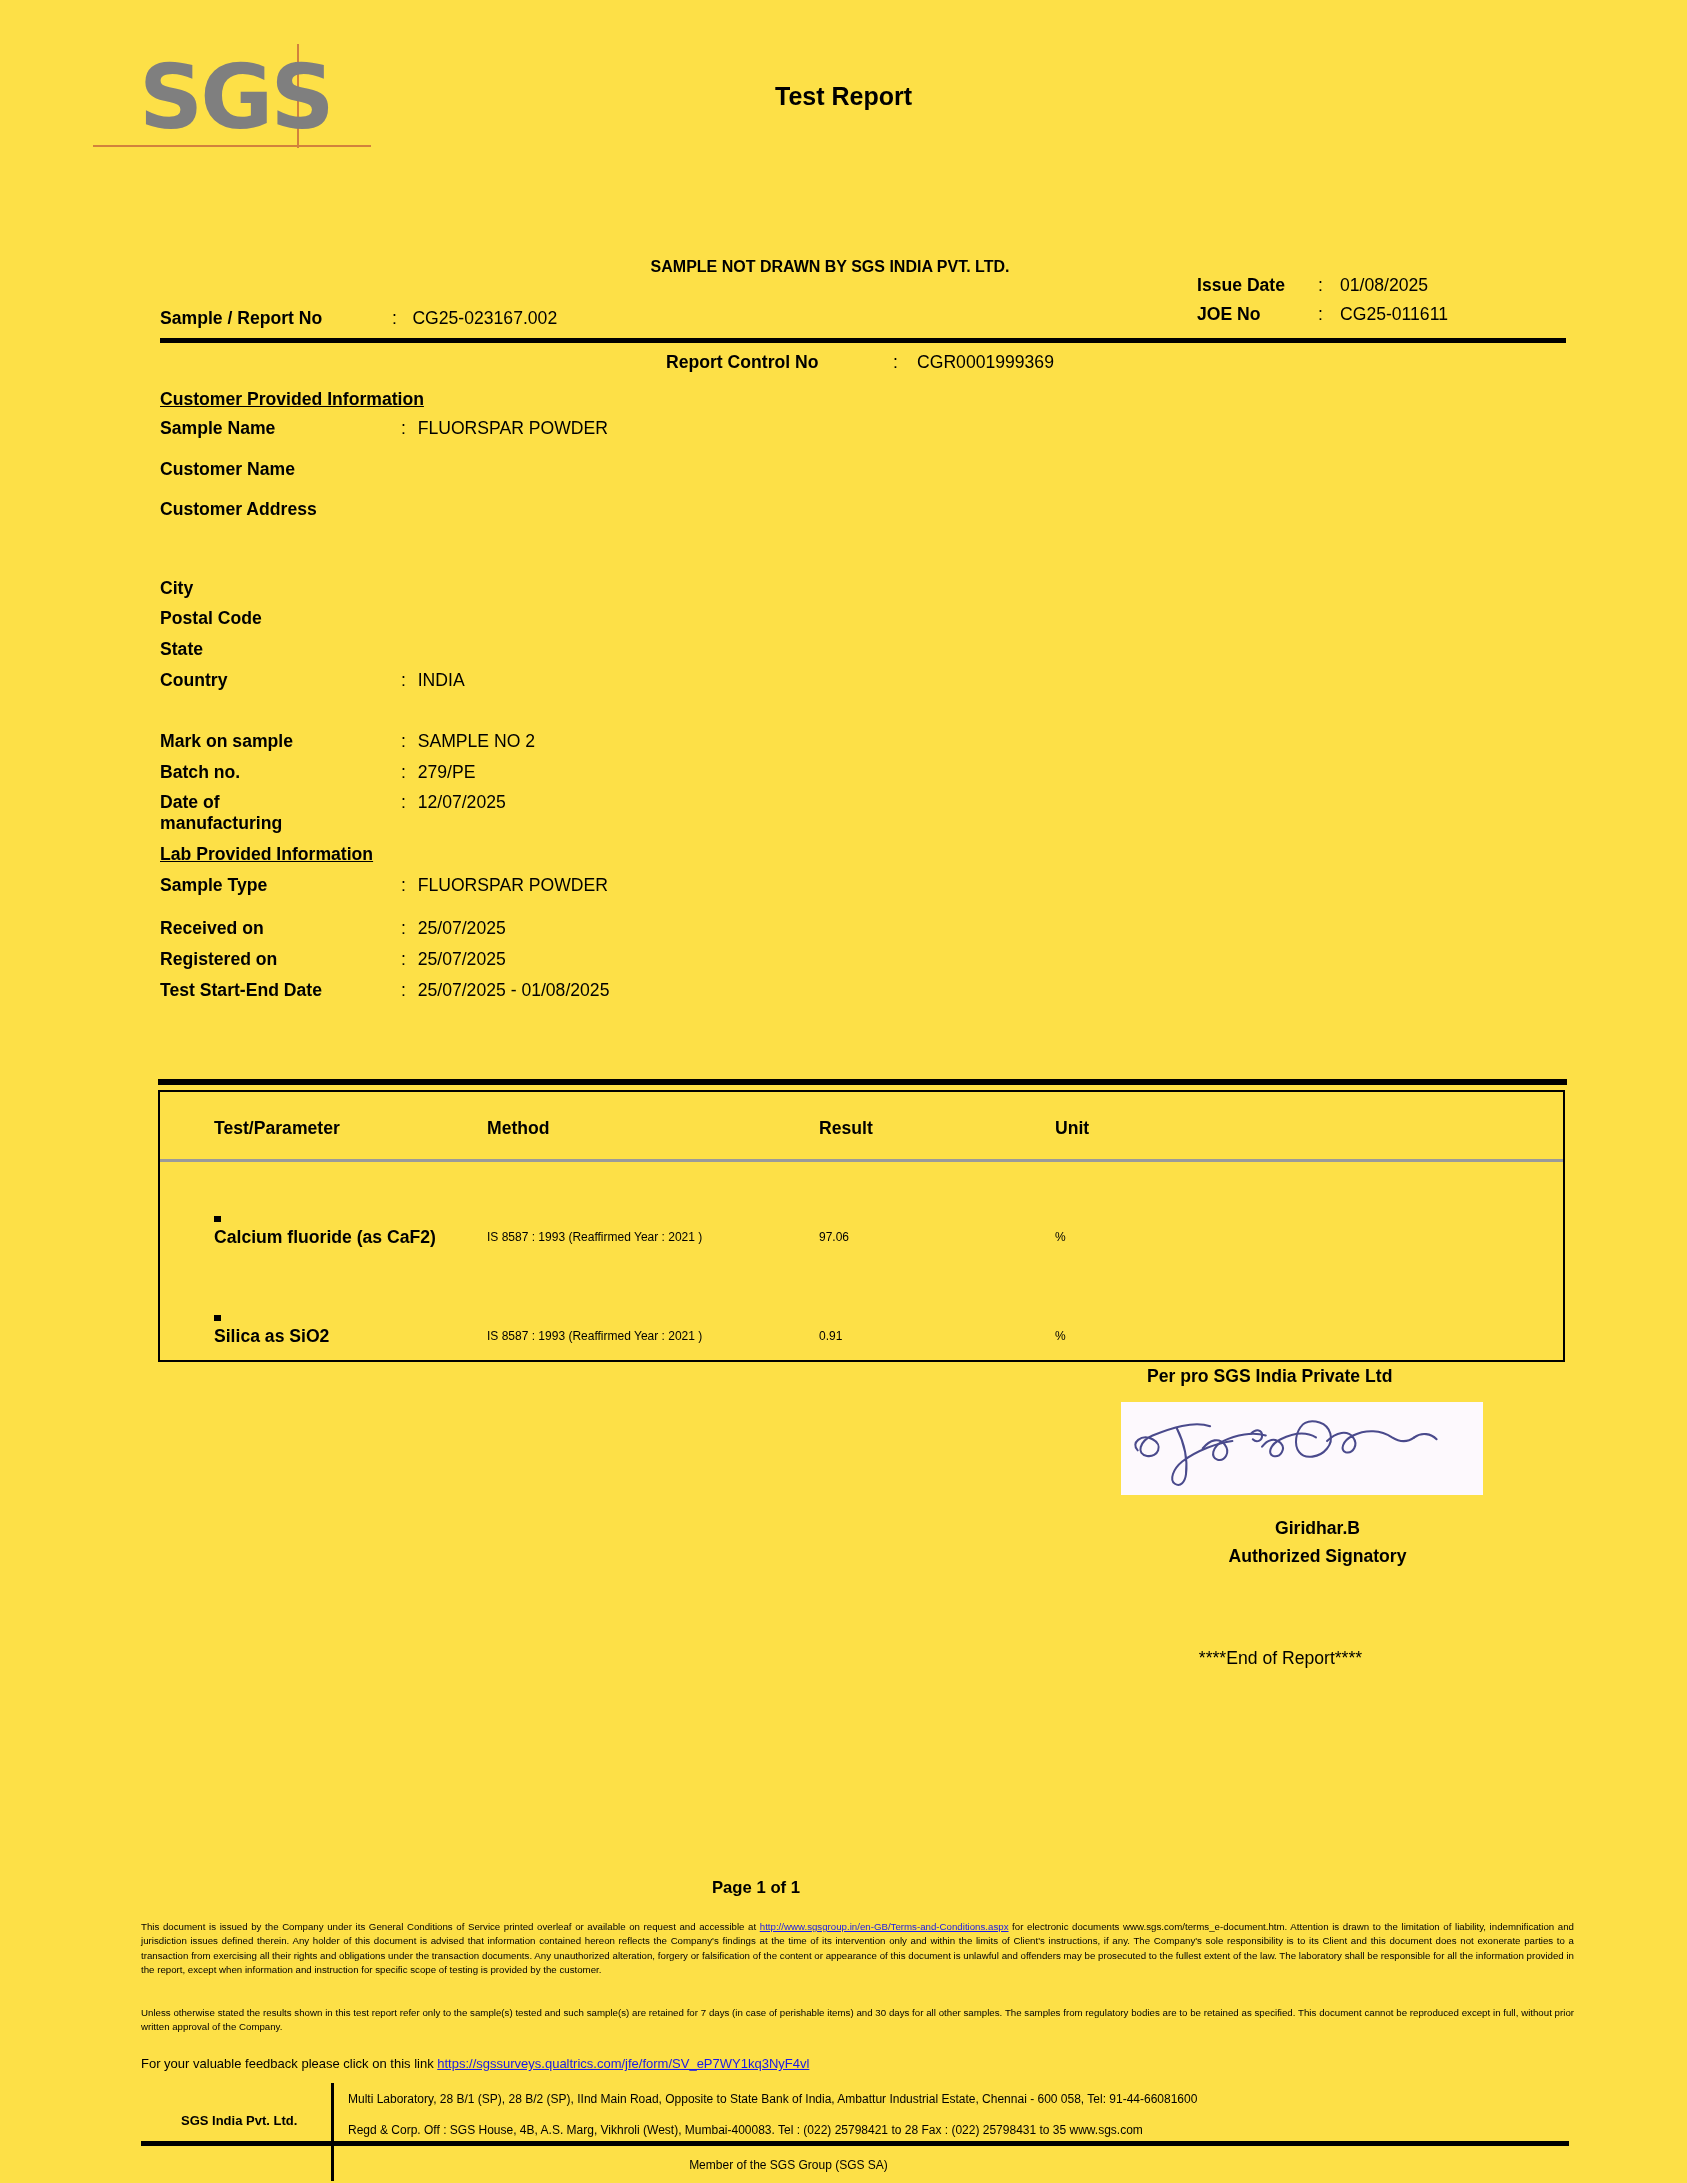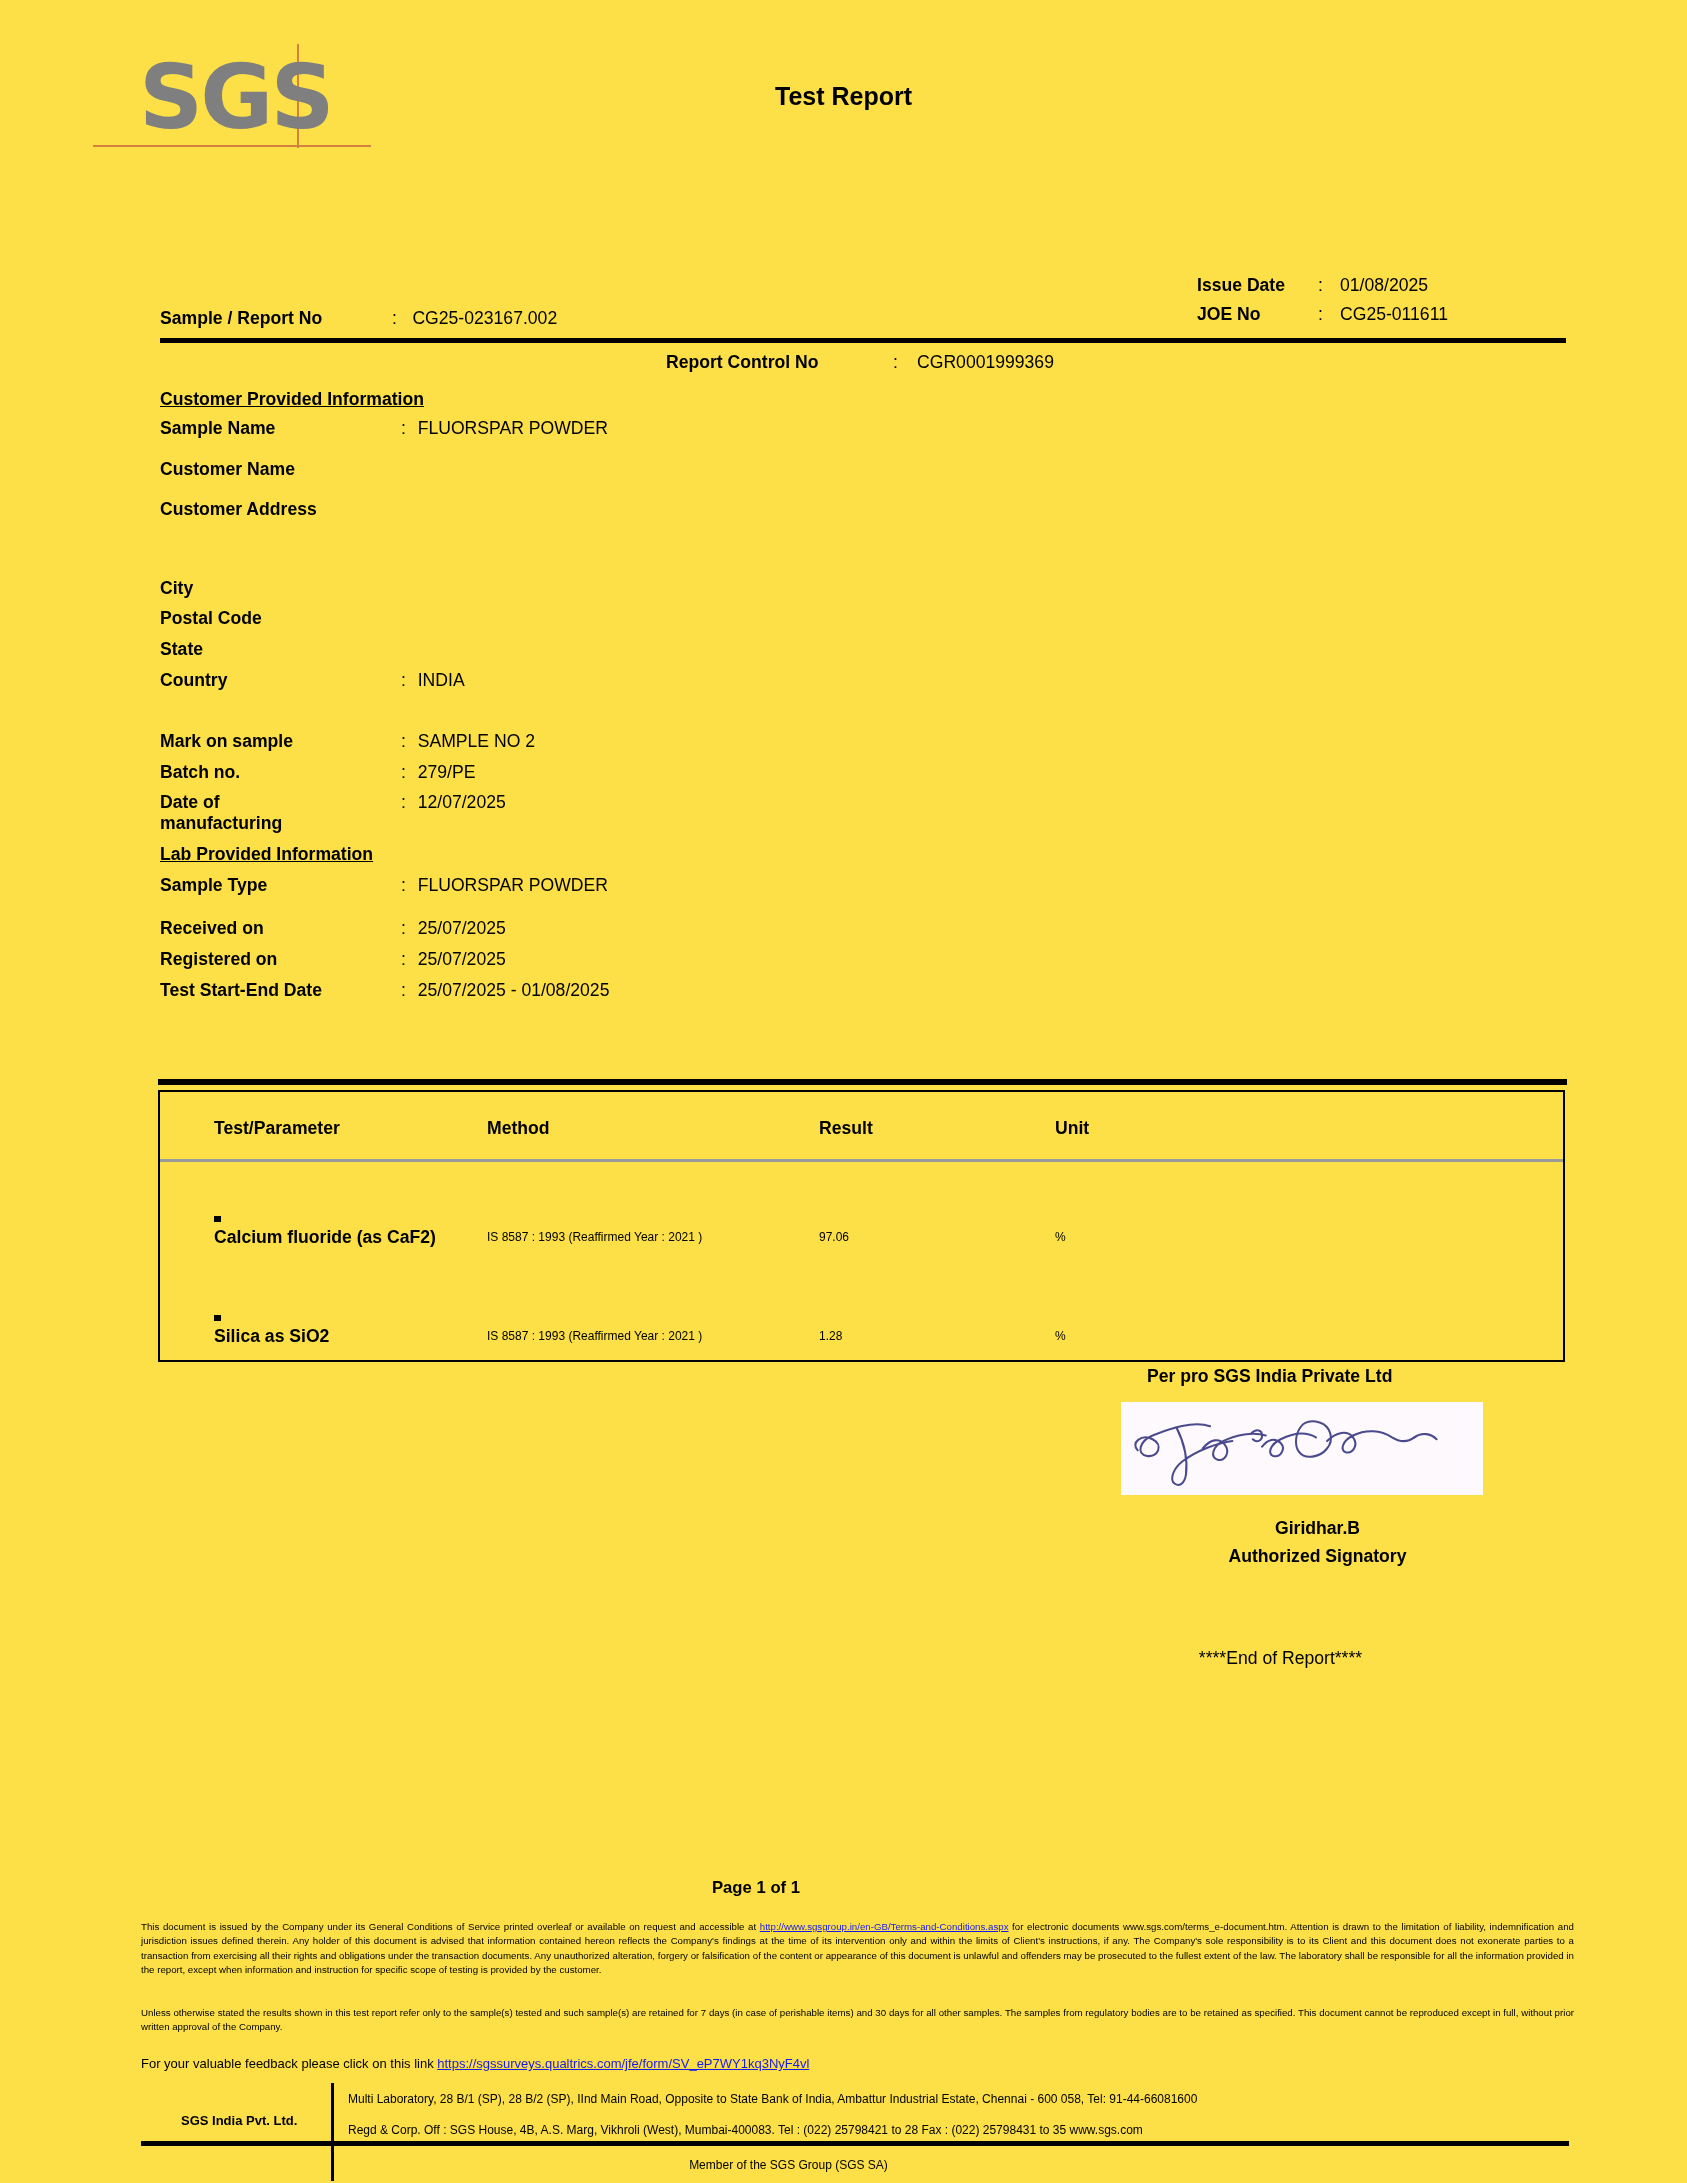--- a/index.html
+++ b/index.html
@@ -340,20 +340,21 @@
   <div class="logo-block">
     <div class="logo-hline"></div>
     <div class="logo-vline"></div>
     <div class="logo-text">SGS</div>
   </div>
 
   <div class="doc-title">
     <span>Test Report</span>
   </div>
 
+  <div class="notice">SAMPLE NOT DRAWN BY SGS INDIA PVT. LTD.</div>
 
   <div class="hdr-right">
     <div class="row">
       <span class="lbl">Issue Date</span>
       <span class="col">:</span>
       <span class="val">01/08/2025</span>
     </div>
     <div class="row">
       <span class="lbl">JOE No</span>
       <span class="col">:</span>
@@ -441,21 +442,21 @@
       <div class="cell c-name col-name" style="top:65px;">Calcium fluoride (as CaF2)</div>
       <div class="cell col-meth" style="top:68px;">IS 8587 : 1993 (Reaffirmed Year : 2021 )</div>
       <div class="cell col-res" style="top:68px;">97.06</div>
       <div class="cell col-unit" style="top:68px;">%</div>
     </div>
 
     <div class="tbl-row">
       <div class="bullet" style="left:54px; top:54px;"></div>
       <div class="cell c-name col-name" style="top:65px;">Silica as SiO2</div>
       <div class="cell col-meth" style="top:68px;">IS 8587 : 1993 (Reaffirmed Year : 2021 )</div>
-      <div class="cell col-res" style="top:68px;">1.28</div>
+      <div class="cell col-res" style="top:68px;">0.91</div>
       <div class="cell col-unit" style="top:68px;">%</div>
     </div>
   </div>
 
   <div class="perpro">Per pro SGS India Private Ltd</div>
   <div class="sig-box">
     <svg width="362" height="93" viewBox="0 0 390 100">
       <g fill="none" stroke="#4a4a8c" stroke-width="2.2" stroke-linecap="round">
         <path d="M18,52 C10,44 22,34 34,40 C46,46 40,60 28,58 C16,56 20,42 34,36 C54,28 78,20 96,26"></path>
         <path d="M60,28 C68,44 72,62 70,78 C69,86 64,92 58,88 C52,84 56,72 66,64 C82,52 104,44 120,42"></path>

